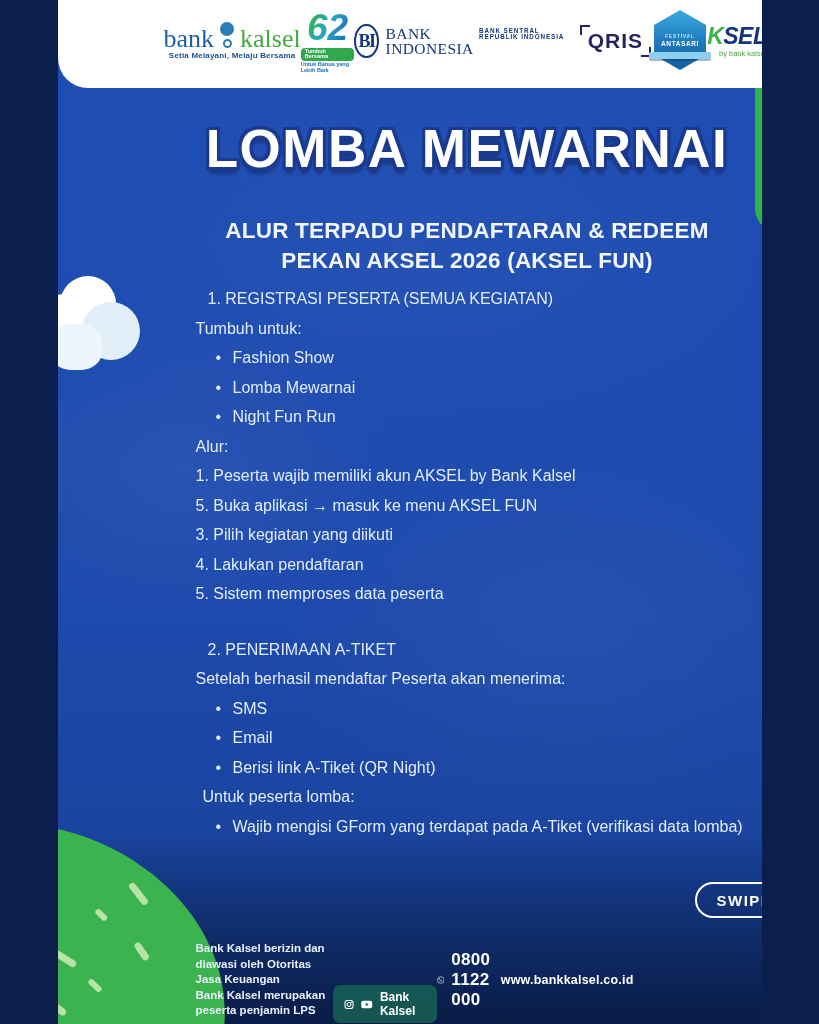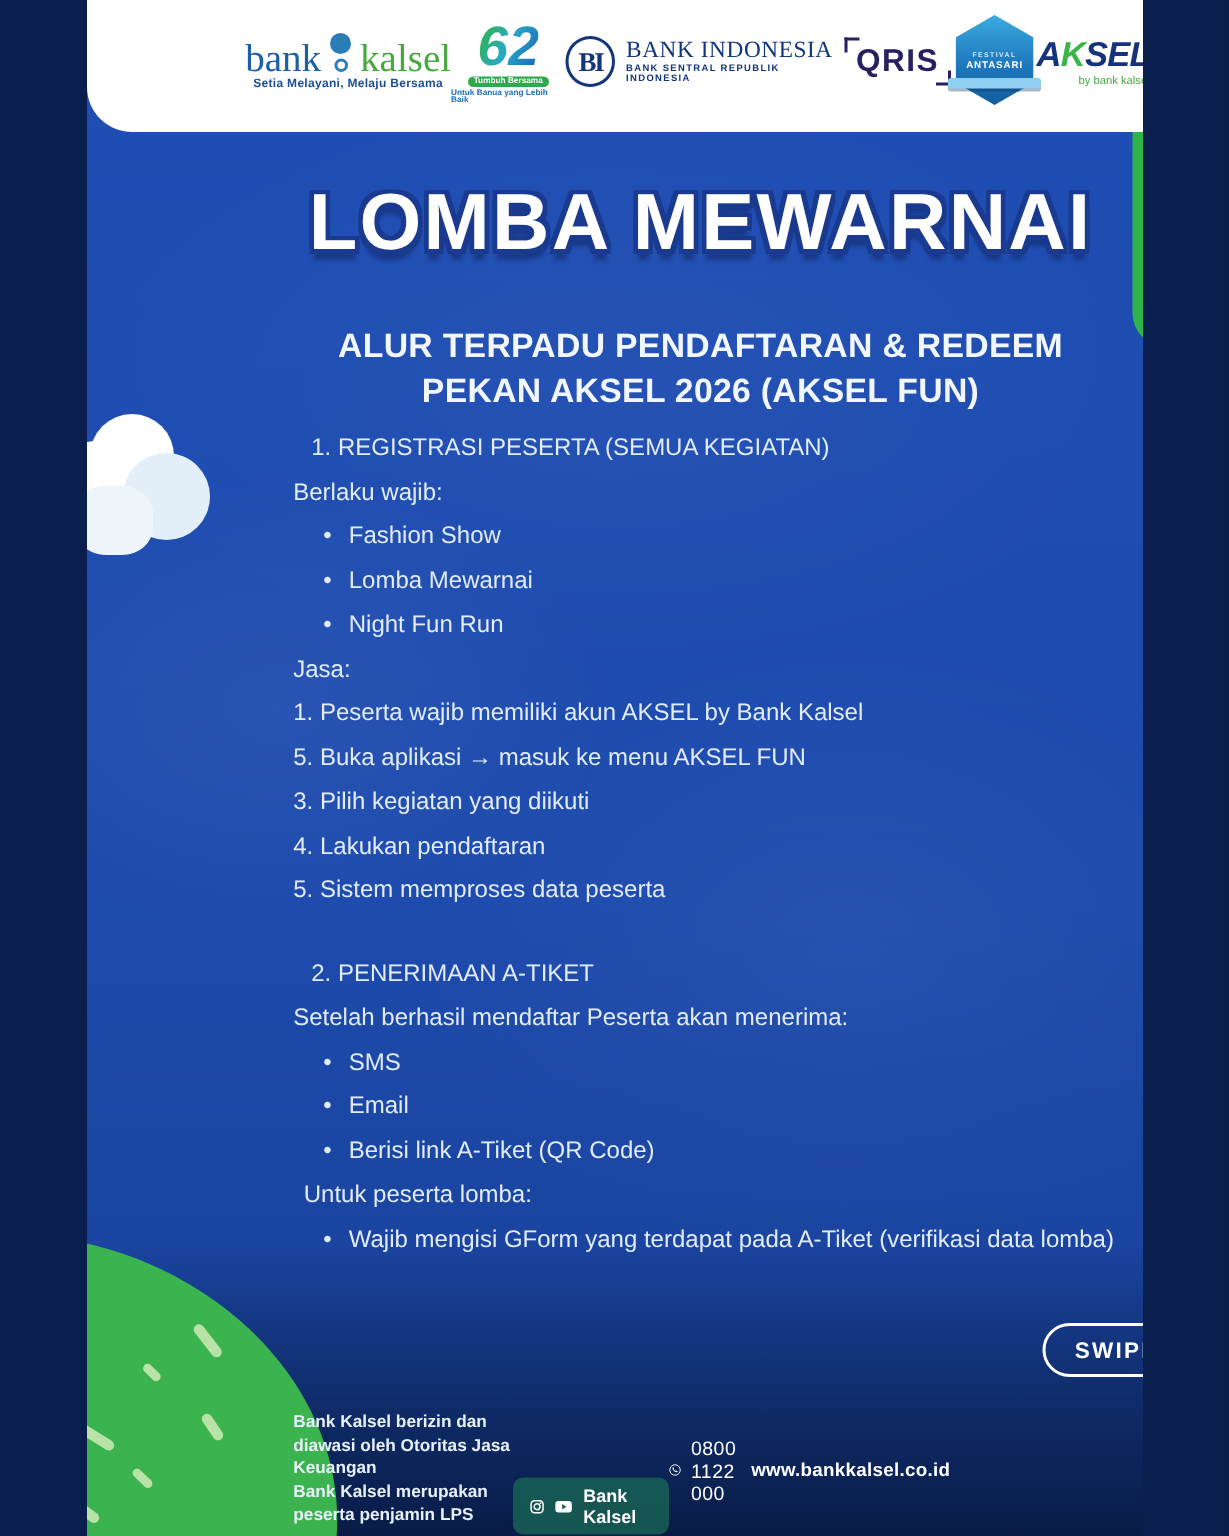--- a/index.html
+++ b/index.html
@@ -80,21 +80,21 @@
   }
   .anniv-l1 { font-size:5.5px; font-weight:bold; color:#fff; background:#2fa84e; border-radius:4px; padding:1px 4px; margin-top:2px; }
   .anniv-l2 { font-size:5.5px; font-weight:bold; color:#1b6fb8; margin-top:1.5px; }
 
   .bi { flex-direction:row; gap:7px; align-items:center; }
   .bi-emblem {
     width:34px; height:34px; border-radius:50%; border:2.5px solid #12357c;
     display:flex; align-items:center; justify-content:center;
     font-family:"Liberation Serif", serif; font-weight:bold; font-size:18px; color:#12357c; letter-spacing:-1.5px;
   }
-  .bi-text { display:flex; flex-direction:column; }
+  .bi-text { display:flex; flex-direction:row; }
   .bi-name { font-family:"Liberation Serif", serif; font-size:15.5px; color:#12357c; letter-spacing:0.4px; }
   .bi-sub { font-size:6.3px; font-weight:bold; color:#12357c; letter-spacing:0.9px; margin-top:2px; }
 
   .qris {
     position:relative; font-size:21px; font-weight:bold; color:#262262;
     letter-spacing:1px; padding:4px 8px;
   }
   .qris::before { content:""; position:absolute; left:0; top:0; width:8px; height:8px; border-left:2.5px solid #262262; border-top:2.5px solid #262262; }
   .qris::after  { content:""; position:absolute; right:0; bottom:0; width:8px; height:8px; border-right:2.5px solid #262262; border-bottom:2.5px solid #262262; }
 
@@ -160,21 +160,21 @@
     display:flex; align-items:center; justify-content:space-between;
     color:#ffffff; z-index:7;
   }
   .disclaimer { font-size:11.5px; font-weight:bold; line-height:15.5px; color:#e8f1fb; }
   .social-pill {
     display:flex; align-items:center; gap:7px;
     background:rgba(23,94,84,0.88); border-radius:7px; padding:5px 11px;margin-top:48px;
   }
   .social-label { font-size:12px; font-weight:bold; }
   .phone-group { display:flex; align-items:center; gap:7px; }
-  .phone-number { font-size:13px; font-weight:normal; letter-spacing:0.3px; }
+  .phone-number { font-size:17px; font-weight:bold; letter-spacing:0.3px; }
   .website { font-size:12.5px; font-weight:bold; letter-spacing:0.2px; }
   .icon-svg { display:block; }
 </style>
 </head>
 <body>
 
 <div class="canvas">
 
   <div class="blob blob-stripe-a"></div>
   <div class="blob blob-drip-b"></div>
@@ -254,43 +254,43 @@
   <div class="title">LOMBA MEWARNAI</div>
   <div class="subtitle">
     <div>ALUR TERPADU PENDAFTARAN &amp; REDEEM</div>
     <div>PEKAN AKSEL 2026 (AKSEL FUN)</div>
   </div>
 
   <div class="content">
 
     <div class="sec1">
       <div class="sec-heading">1. REGISTRASI PESERTA (SEMUA KEGIATAN)</div>
-      <div>Berlaku wajib:</div>
+      <div>Tumbuh untuk:</div>
       <ul>
         <li>Fashion Show</li>
         <li>Lomba Mewarnai</li>
         <li>Night Fun Run</li>
       </ul>
-      <div>Jasa:</div>
+      <div>Alur:</div>
       <div>
         <div>1. Peserta wajib memiliki akun AKSEL by Bank Kalsel</div>
         <div>5. Buka aplikasi → masuk ke menu AKSEL FUN</div>
         <div>3. Pilih kegiatan yang diikuti</div>
         <div>4. Lakukan pendaftaran</div>
         <div>5. Sistem memproses data peserta</div>
       </div>
     </div>
 
     <div class="sec2">
       <div class="sec-heading">2. PENERIMAAN A-TIKET</div>
       <div>Setelah berhasil mendaftar Peserta akan menerima:</div>
       <ul>
         <li>SMS</li>
         <li>Email</li>
-        <li>Berisi link A-Tiket (QR Code)</li>
+        <li>Berisi link A-Tiket (QR Night)</li>
       </ul>
       <div class="sub-label">Untuk peserta lomba:</div>
       <ul>
         <li>Wajib mengisi GForm yang terdapat pada A-Tiket (verifikasi data lomba)</li>
       </ul>
     </div>
 
   </div>
 
   <button class="swipe-btn">

